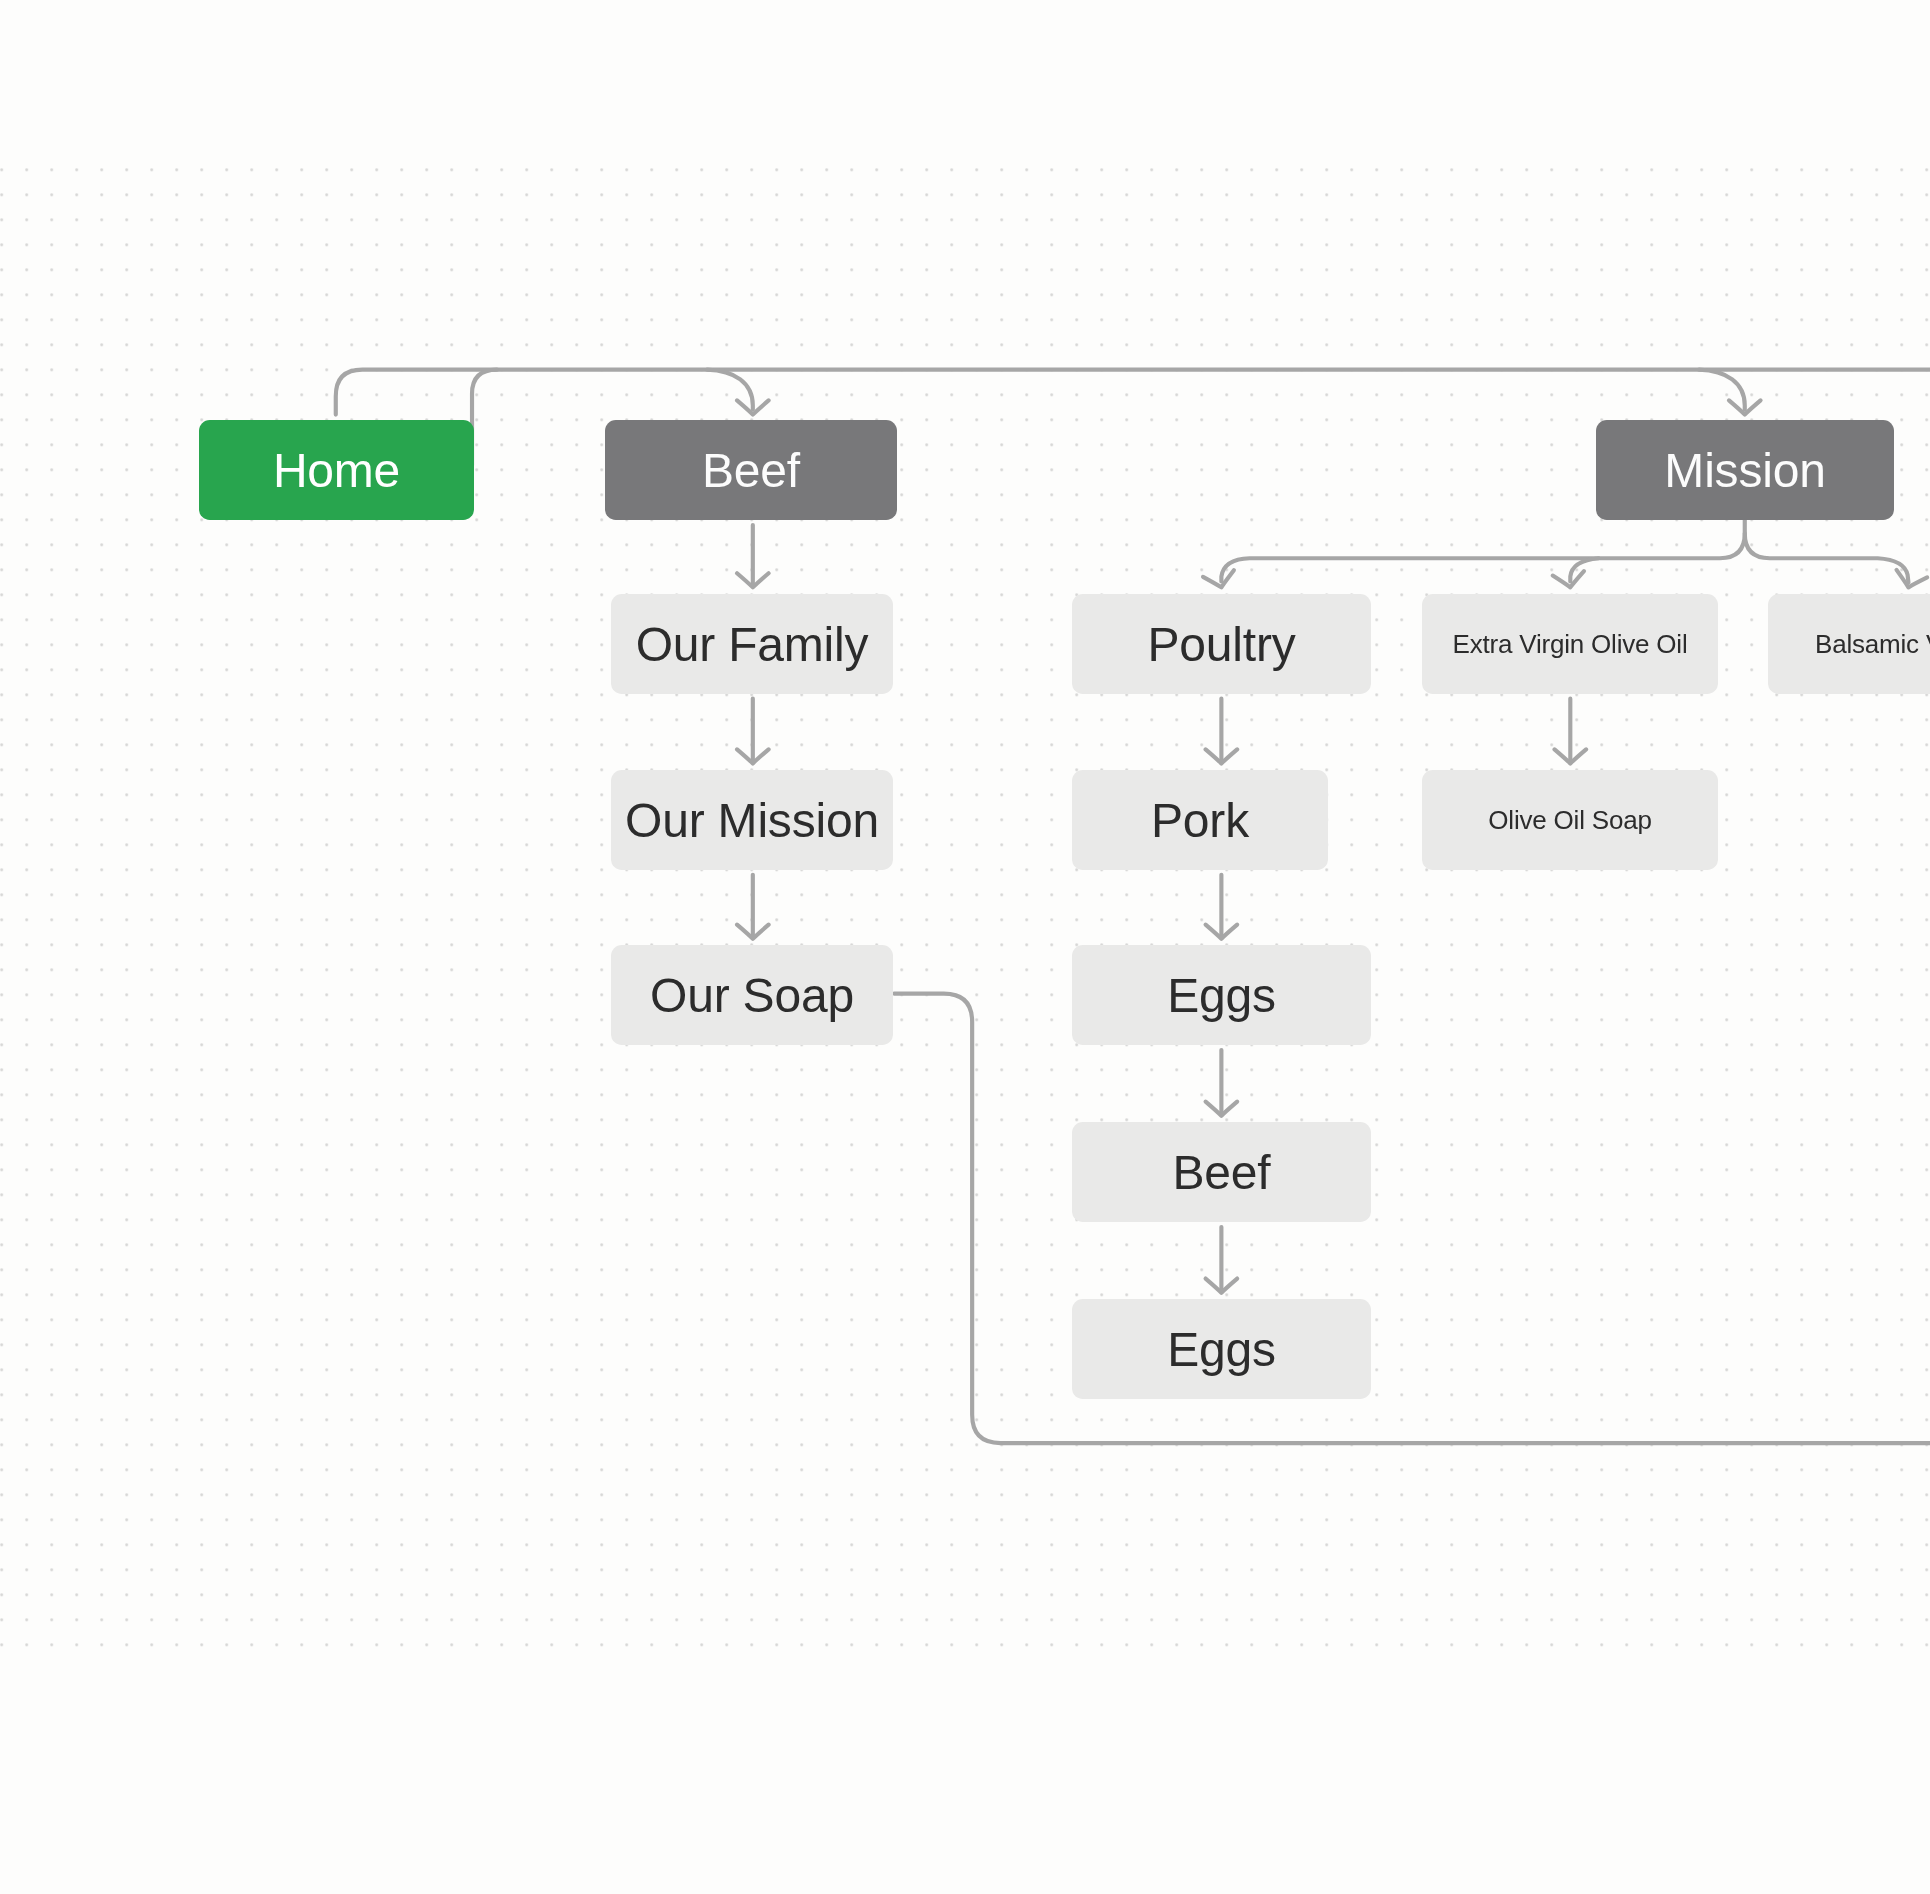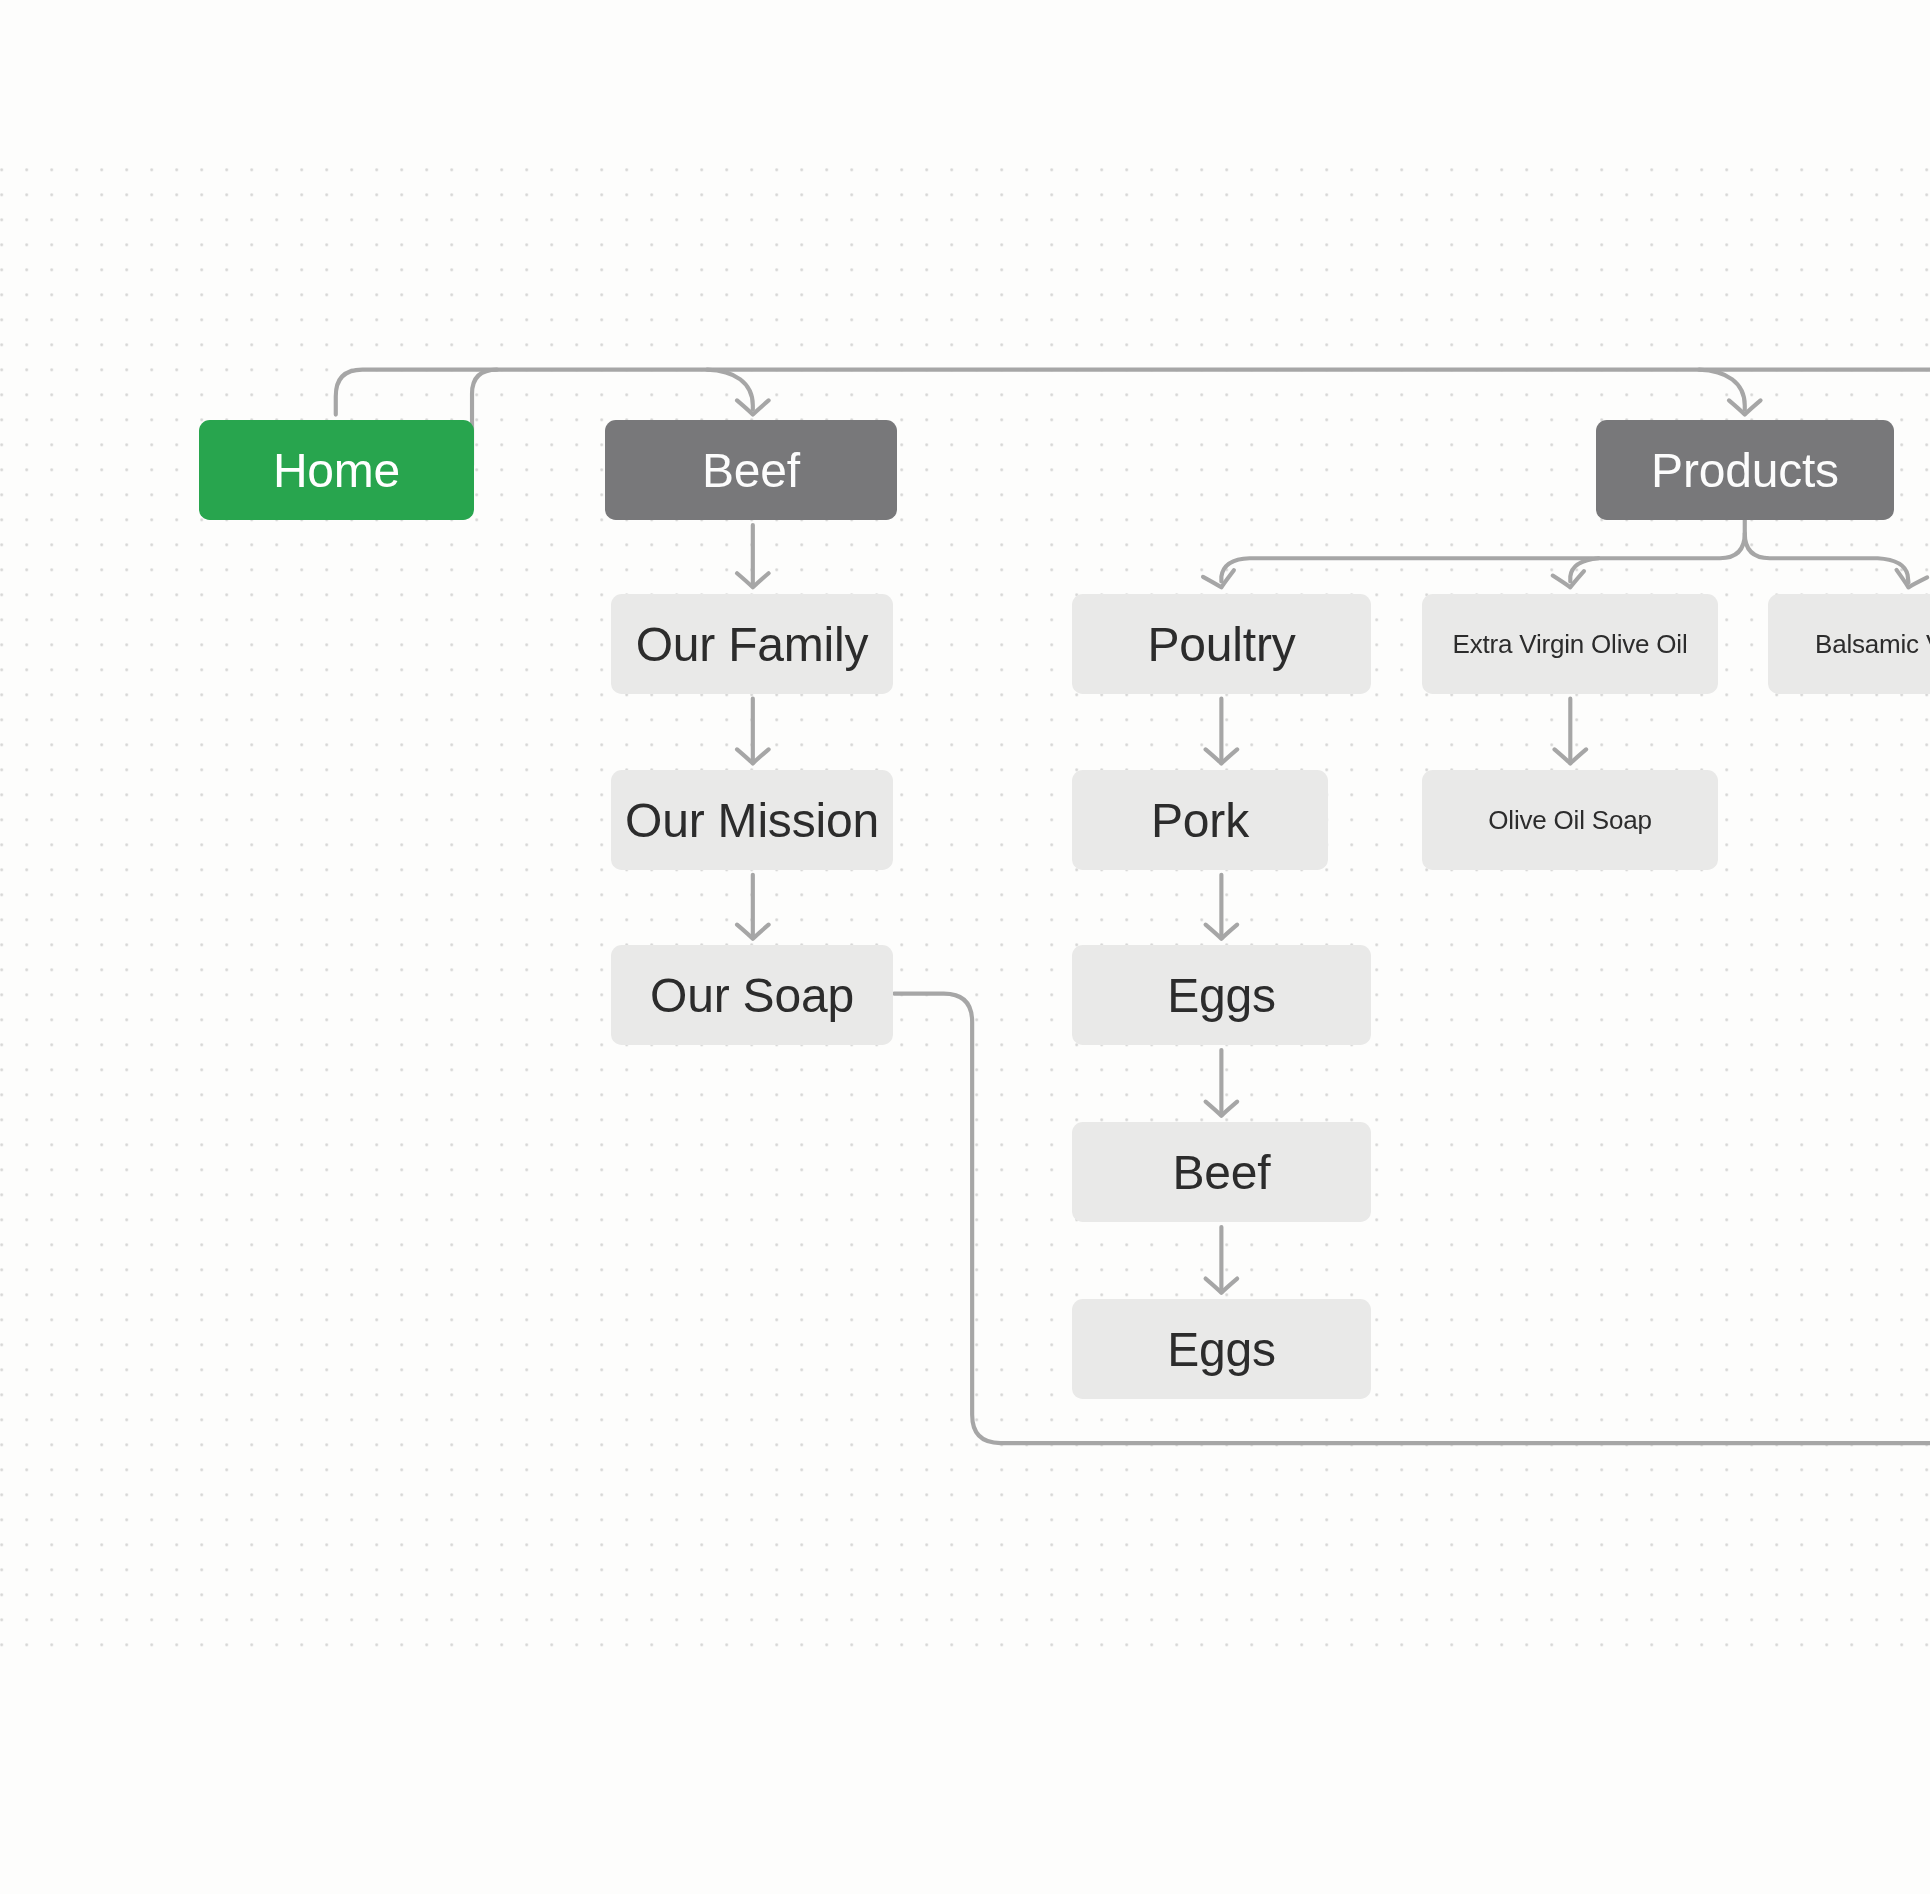--- a/index.html
+++ b/index.html
@@ -84,21 +84,21 @@
     <path d="M 1451 1539 Q 1465 1551 1470 1556 Q 1475 1551 1489 1539"></path>
 
     <path d="M 1890 841 L 1890 916"></path>
     <path d="M 1871 902 Q 1885 914 1890 919 Q 1895 914 1909 902"></path>
 
     <path d="M 1076 1196 L 1136 1196 Q 1170 1196 1170 1230 L 1170 1703 Q 1170 1737 1204 1737 L 2324 1737"></path>
   </svg>
 
   <div class="node lvl1 green n-home">Home</div>
   <div class="node lvl1 n-about">Beef</div>
-  <div class="node lvl1 n-products">Products</div>
+  <div class="node lvl1 n-products">Mission</div>
 
   <div class="node n-family">Our Family</div>
   <div class="node n-mission">Our Mission</div>
   <div class="node n-farm">Our Soap</div>
 
   <div class="node n-poultry">Poultry</div>
   <div class="node n-pork">Pork</div>
   <div class="node n-lamb">Eggs</div>
   <div class="node n-beef">Beef</div>
   <div class="node n-eggs">Eggs</div>

